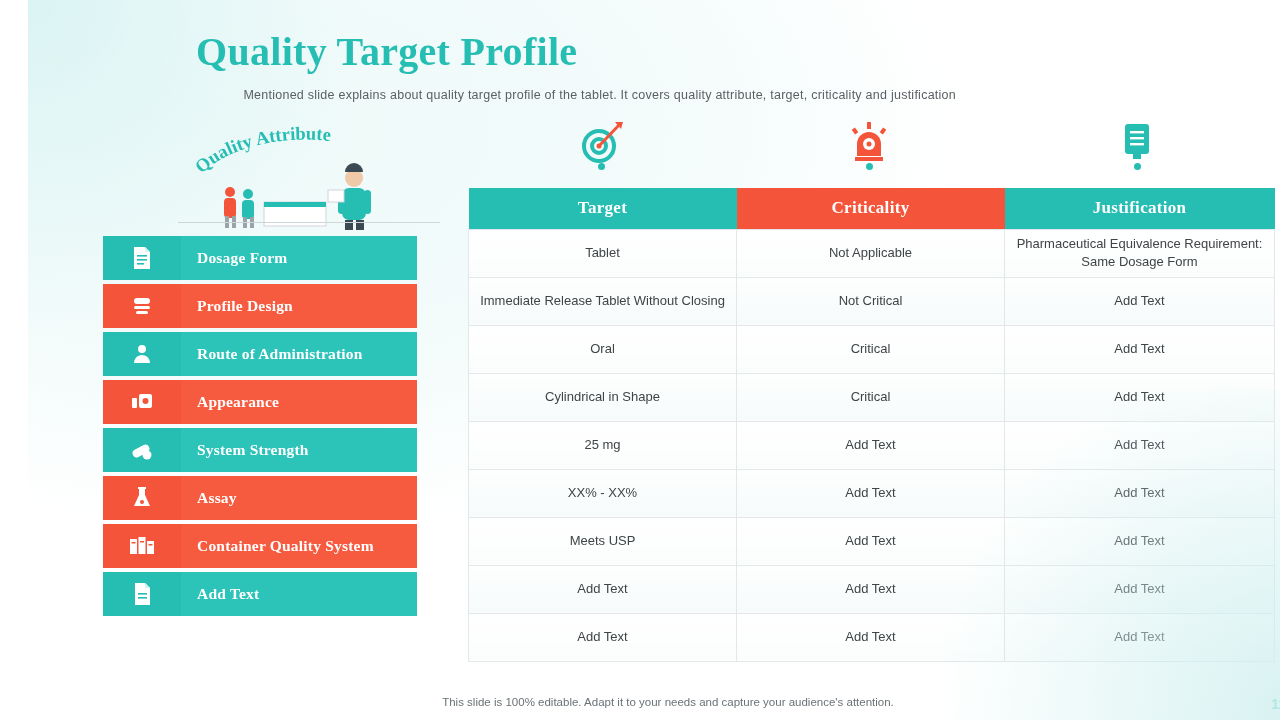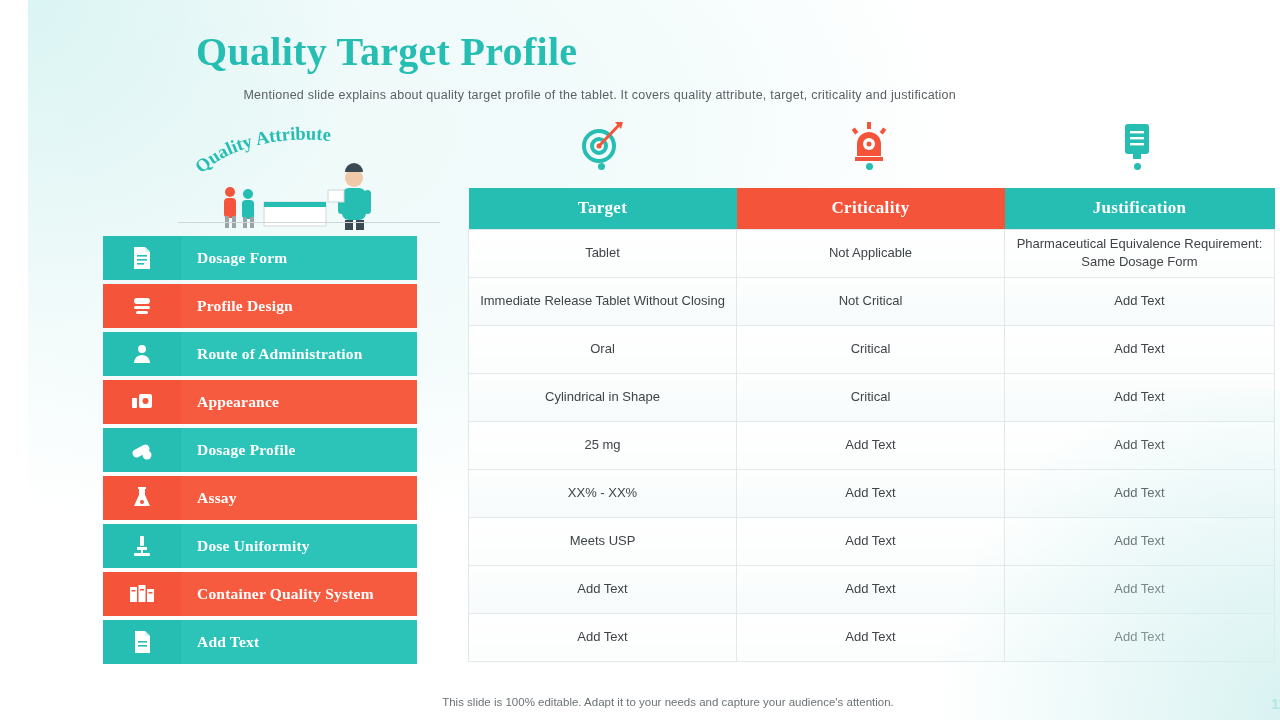--- a/index.html
+++ b/index.html
@@ -216,45 +216,34 @@
       <div class="attr-label">Appearance</div>
     </div>
 
     <div class="attr-row teal">
       <div class="attr-icon">
         <svg width="24" height="24" viewBox="0 0 24 24">
             <rect x="2" y="9" width="18" height="8" rx="4" transform="rotate(-28 11 13)" fill="#ffffff"></rect>
             <circle cx="17" cy="17" r="4.5" fill="#ffffff"></circle>
           </svg>
       </div>
-      <div class="attr-label">Dosage Profile</div>
+      <div class="attr-label">System Strength</div>
     </div>
 
     <div class="attr-row red">
       <div class="attr-icon">
         <svg width="22" height="24" viewBox="0 0 22 24">
             <path d="M8 2h6v7l5 11H3l5-11z" fill="#ffffff"></path>
             <rect x="7" y="1" width="8" height="2" fill="#ffffff"></rect>
             <circle cx="11" cy="16" r="2" fill="#f4553a"></circle>
           </svg>
       </div>
       <div class="attr-label">Assay</div>
     </div>
 
-    <div class="attr-row teal">
-      <div class="attr-icon">
-        <svg width="22" height="24" viewBox="0 0 22 24">
-            <rect x="9" y="2" width="4" height="10" rx="1" fill="#ffffff"></rect>
-            <path d="M6 13h10v3H6z" fill="#ffffff"></path>
-            <rect x="3" y="19" width="16" height="3" rx="1" fill="#ffffff"></rect>
-            <rect x="10" y="16" width="2" height="3" fill="#ffffff"></rect>
-          </svg>
-      </div>
-      <div class="attr-label">Dose Uniformity</div>
-    </div>
 
     <div class="attr-row red">
       <div class="attr-icon">
         <svg width="26" height="22" viewBox="0 0 26 22">
             <rect x="1" y="4" width="7" height="15" fill="#ffffff"></rect>
             <rect x="9.5" y="2" width="7" height="17" fill="#ffffff"></rect>
             <rect x="18" y="6" width="7" height="13" fill="#ffffff"></rect>
             <rect x="2.5" y="7" width="4" height="1.5" fill="#f4553a"></rect>
             <rect x="11" y="6" width="4" height="1.5" fill="#f4553a"></rect>
             <rect x="19.5" y="9" width="4" height="1.5" fill="#f4553a"></rect>

